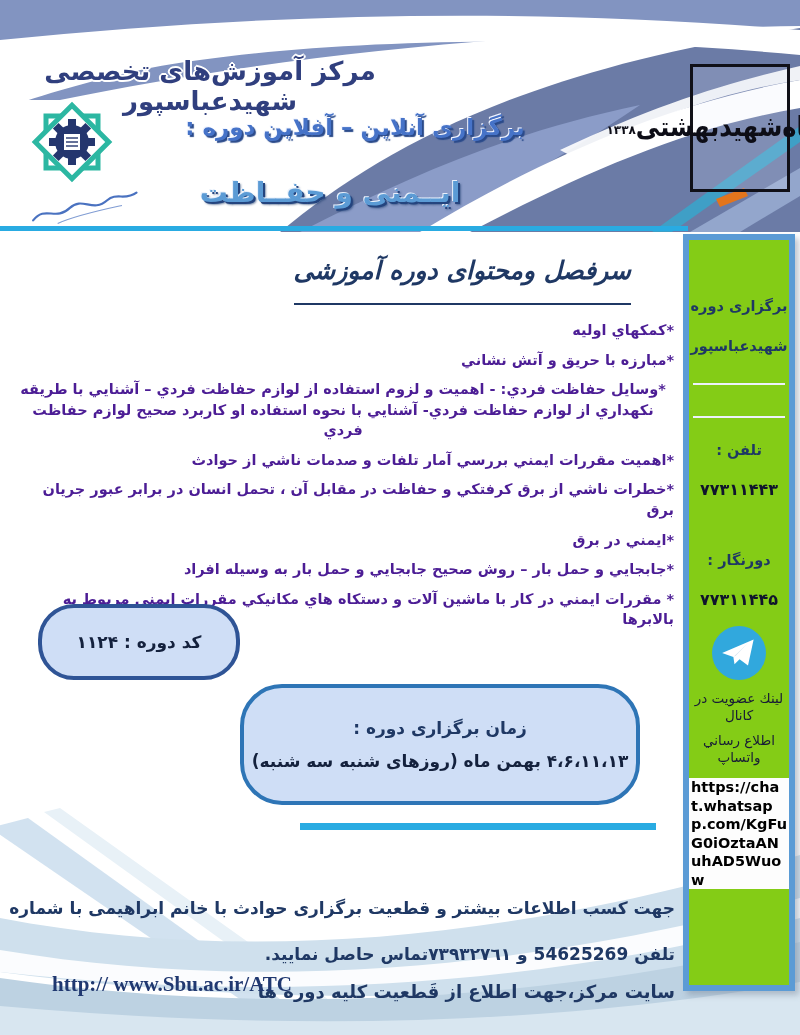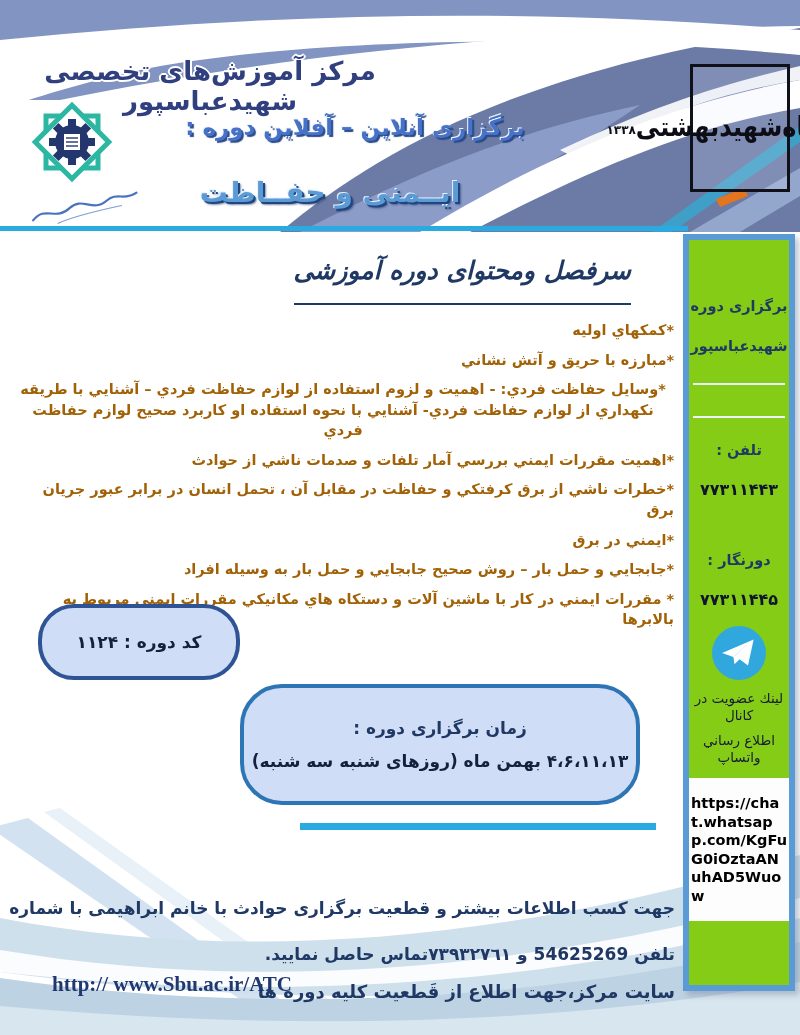--- a/index.html
+++ b/index.html
@@ -39,21 +39,21 @@
 
   
   .main-item { position:absolute; z-index:3; }
   .section-title-wrap { left:0; top:256px; width:683px; text-align:right; padding-right:52px; direction:rtl; }
   .section-title {
     display:inline-block; font-size:25px; font-weight:bold; font-style:italic;
     color:#1f3864; border-bottom:2px solid #1f3864; padding-bottom:18px;
   }
   .topics { left:12px; top:320px; width:662px; direction:rtl; list-style:none; }
   .topics li {
-    font-size:14.5px; font-weight:bold; color:#a16207; line-height:1.42;
+    font-size:14.5px; font-weight:bold; color:#4c1d95; line-height:1.42;
     margin-bottom:9px; text-align:right;
   }
   .topics li.centered { text-align:center; }
   .code-pill {
     left:38px; top:604px; width:202px; height:76px;
     background:#cfdef6; border:4px solid #2f5496; border-radius:36px;
     display:flex; align-items:center; justify-content:center; direction:rtl;
     font-size:17px; font-weight:bold; color:#14213d;
   }
   .schedule-box {
@@ -74,21 +74,21 @@
   }
   .sb-row { position:absolute; left:0; width:100%; text-align:center; direction:rtl; }
   .sb-label { font-size:14.5px; font-weight:bold; color:#1f3864; }
   .sb-number { font-size:16px; font-weight:bold; color:#10142c; letter-spacing:1px; }
   .sb-sep { position:absolute; left:4px; width:92px; height:2px; background:#edf1fa; }
   .tg-wrap { top:386px; }
   .sb-note { font-size:13.5px; color:#181c36; line-height:1.25; padding:0 3px; }
   .sb-link {
     top:538px; font-family:"DejaVu Sans", sans-serif; font-size:14.5px; font-weight:bold;
     color:#000; text-align:left; direction:ltr; word-break:break-all;
-    background:#fdfdfd; line-height:1.28; padding:16px 2px; cursor:pointer;
+    background:#fdfdfd; line-height:1.28; padding:0 2px; cursor:pointer;
   }
 
   
   .footer-bg { position:absolute; left:0; bottom:0; width:800px; height:235px; z-index:1; }
   .ft-item { position:absolute; z-index:3; direction:rtl; color:#1f3864; }
   .ft-line1 { right:125px; top:898px; font-size:17px; font-weight:bold; }
   .ft-line2 { right:125px; top:944px; font-size:17px; font-weight:bold; }
   .ft-note  { right:125px; top:981px; font-size:18px; font-weight:bold; }
   .ft-url {
     left:52px; top:972px; direction:ltr; font-family:"Liberation Serif", serif;

